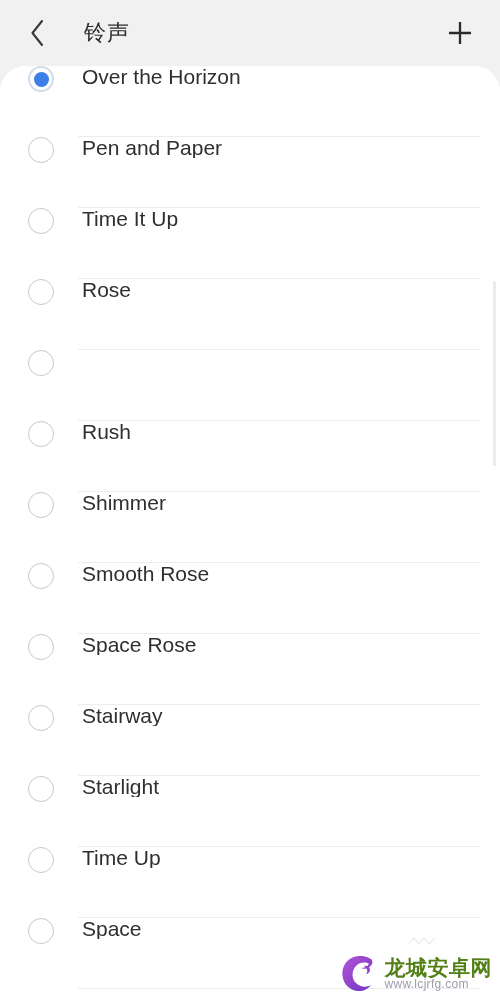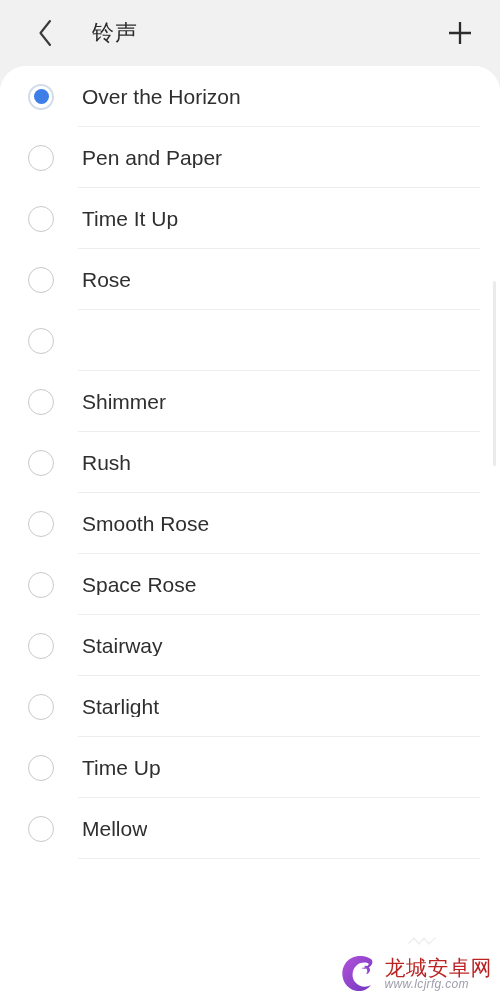--- a/index.html
+++ b/index.html
@@ -16,21 +16,21 @@
     position:relative;
     -webkit-font-smoothing:antialiased;
   }
 
   
   #app-header {
     height:66px;
     background:#f1f1f1;
     display:flex;
     align-items:center;
-    padding:0 22px 0 36px;
+    padding:0 22px 0 28px;
     position:relative;
   }
 
   #back-button {
     width:30px;
     height:36px;
     display:flex;
     align-items:center;
     justify-content:flex-start;
     flex:0 0 auto;
@@ -73,23 +73,23 @@
   }
 
   #ringtone-list {
     position:absolute;
     inset:0;
     overflow:hidden;
   }
 
   .ringtone-row {
     position:relative;
-    height:61px;
-    display:flex;
-    align-items:center;
+    height:71px;
+    display:flex;
+    align-items:flex-start;
     padding-left:28px;
     cursor:pointer;
     background:#ffffff;
   }
 
   .ringtone-row .row-divider {
     position:absolute;
     left:78px;
     right:20px;
     bottom:0;
@@ -162,32 +162,31 @@
     display:flex;
     align-items:center;
     gap:6px;
     pointer-events:none;
     opacity:0.97;
   }
   #watermark-logo { width:40px; height:44px; display:block; flex:0 0 auto; }
   #watermark-text { display:flex; flex-direction:column; line-height:1; }
   #watermark-title {
     font-size:21px;
-    font-weight:normal;
-    color:#b91c1c;
+    font-weight:bold;
+    color:#4d7c0f;
     letter-spacing:0.5px;
     white-space:nowrap;
   }
   #watermark-url {
     font-size:12px;
     color:#9a9aa8;
     margin-top:0;
     letter-spacing:0.3px;
     white-space:nowrap;
-    font-style:italic;
   }
   #watermark-squiggle {
     position:absolute;
     right:62px;
     bottom:52px;
     width:30px;
     height:12px;
     opacity:0.35;
   }
 </style>
@@ -238,30 +237,30 @@
         <div class="radio"></div>
         <div class="row-label">Rose</div>
         <div class="row-divider"></div>
       </div>
       <div class="ringtone-row">
         <div class="radio"></div>
         <div class="row-divider"></div>
       </div>
       <div class="ringtone-row">
         <div class="radio"></div>
+        <div class="row-label">Rush</div>
+        <div class="row-divider"></div>
+      </div>
+      <div class="ringtone-row">
+        <div class="radio"></div>
         <div class="row-label">Shimmer</div>
         <div class="row-divider"></div>
       </div>
       <div class="ringtone-row">
         <div class="radio"></div>
-        <div class="row-label">Rush</div>
-        <div class="row-divider"></div>
-      </div>
-      <div class="ringtone-row">
-        <div class="radio"></div>
         <div class="row-label">Smooth Rose</div>
         <div class="row-divider"></div>
       </div>
       <div class="ringtone-row">
         <div class="radio"></div>
         <div class="row-label">Space Rose</div>
         <div class="row-divider"></div>
       </div>
       <div class="ringtone-row">
         <div class="radio"></div>
@@ -273,21 +272,21 @@
         <div class="row-label">Starlight</div>
         <div class="row-divider"></div>
       </div>
       <div class="ringtone-row">
         <div class="radio"></div>
         <div class="row-label">Time Up</div>
         <div class="row-divider"></div>
       </div>
       <div class="ringtone-row">
         <div class="radio"></div>
-        <div class="row-label">Mellow</div>
+        <div class="row-label">Space</div>
         <div class="row-divider"></div>
       </div>
     </div>
 
   <div id="scrollbar-track">
     <div id="scrollbar-thumb"></div>
   </div>
 
 </div>
 

